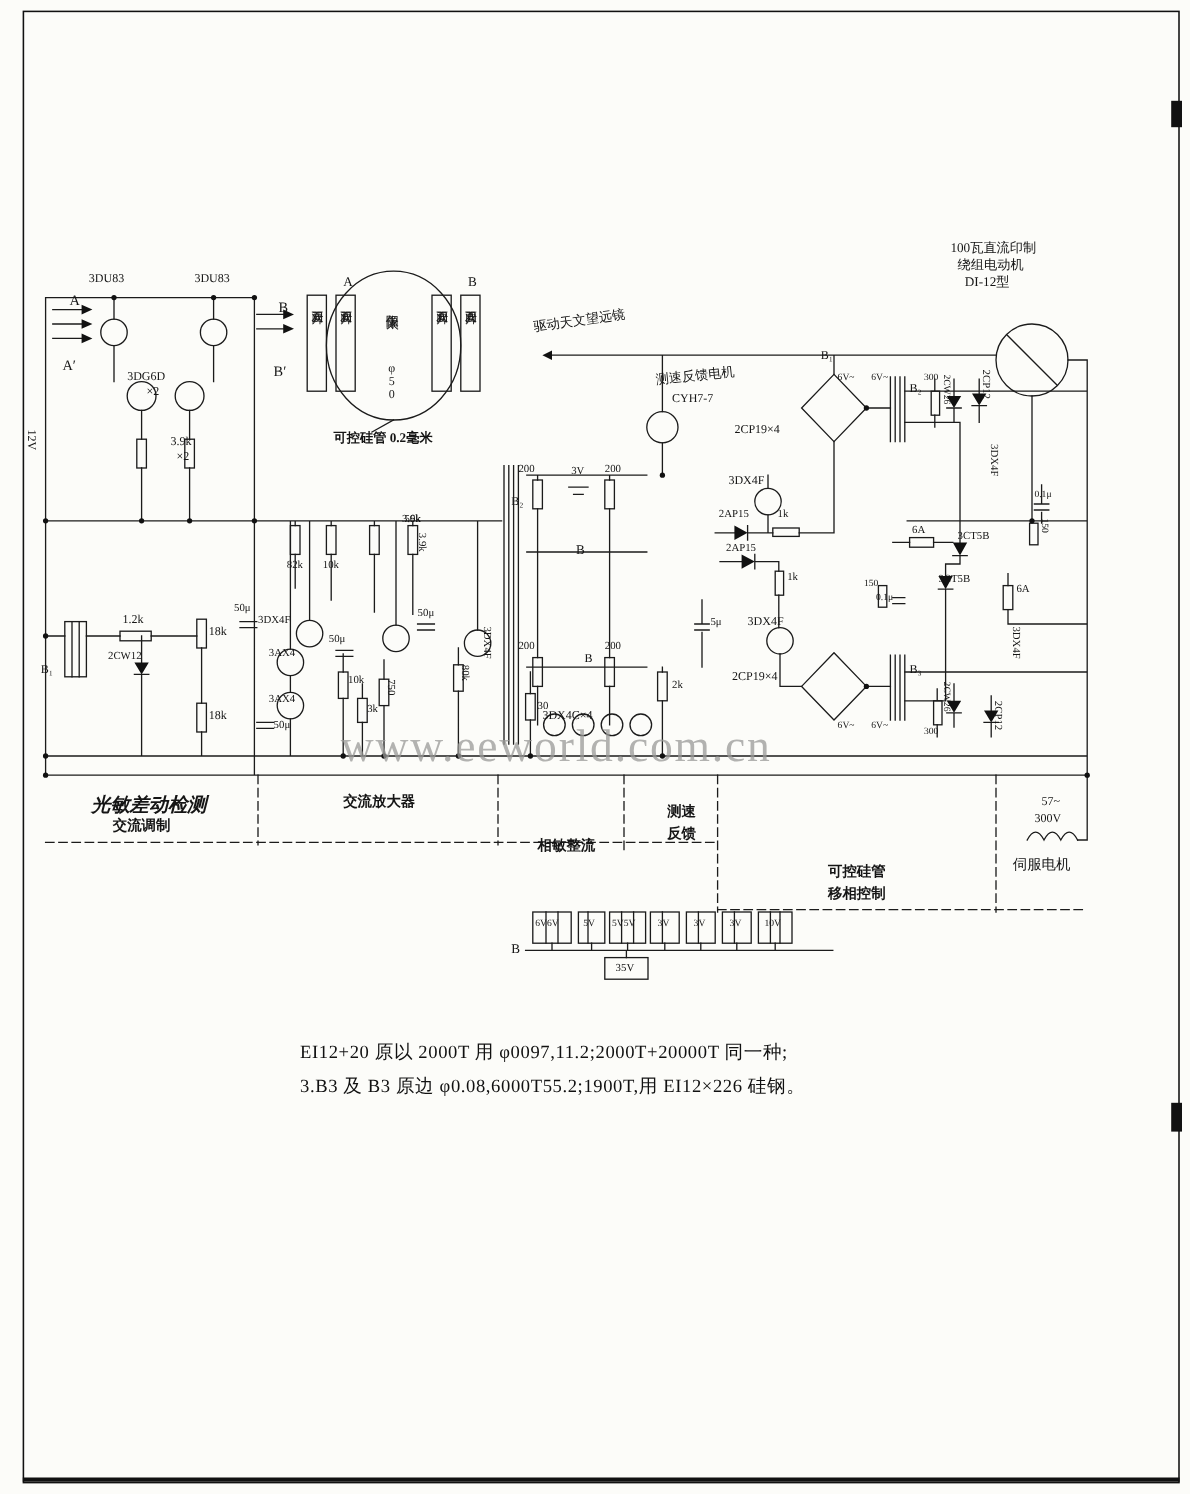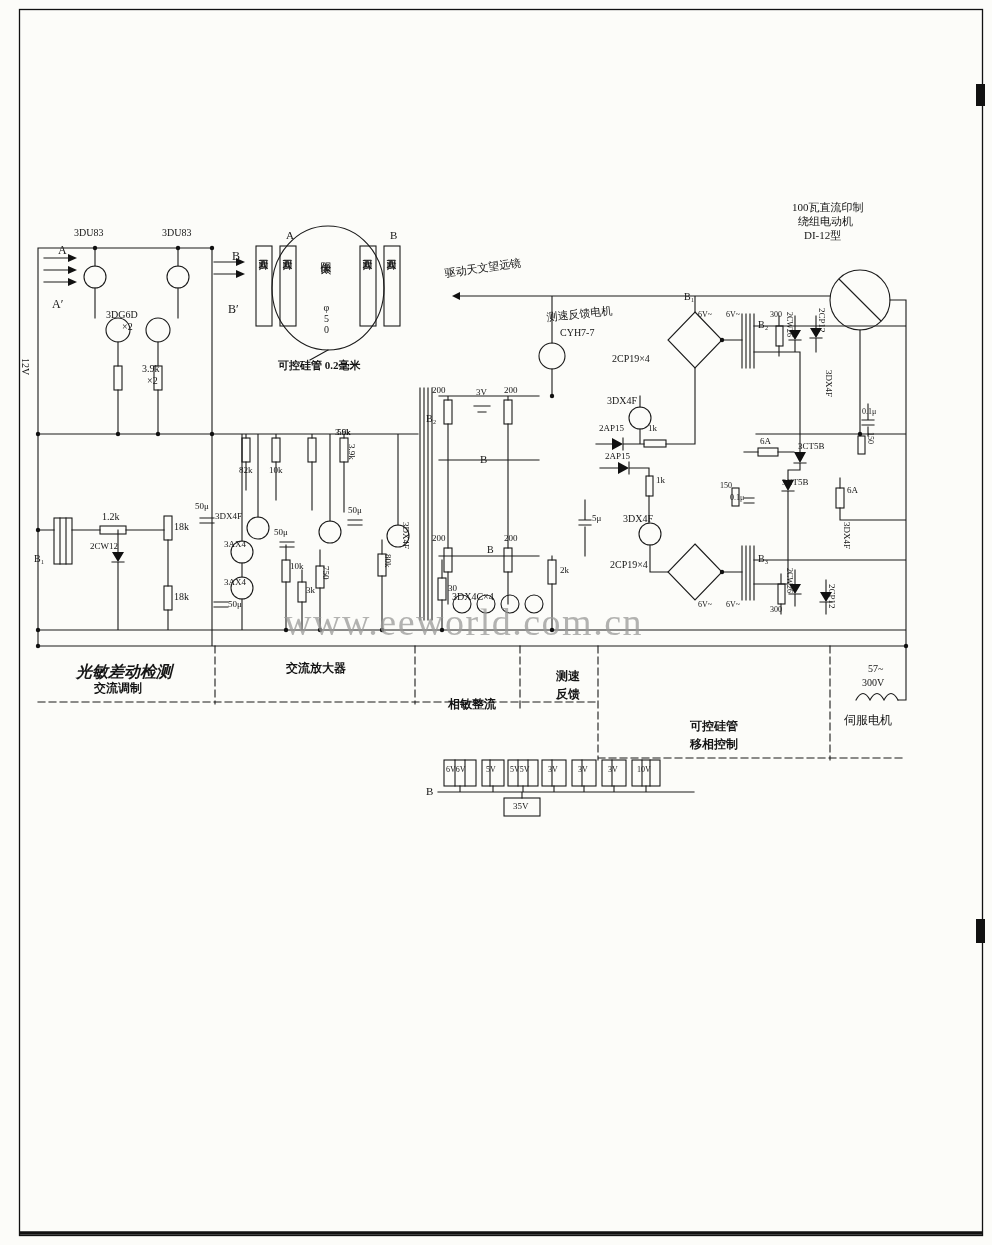--- a/index.html
+++ b/index.html
@@ -287,14 +287,18 @@
       <span class="slabel" style="left: 510px; top: 766px; font-size: 8px;">5V5V</span>
       <span class="slabel" style="left: 548px; top: 766px; font-size: 8px;">3V</span>
       <span class="slabel" style="left: 578px; top: 766px; font-size: 8px;">3V</span>
       <span class="slabel" style="left: 608px; top: 766px; font-size: 8px;">3V</span>
       <span class="slabel" style="left: 637px; top: 766px; font-size: 8px;">10V</span>
       <span class="slabel" style="left: 513px; top: 802px; font-size: 9px;">35V</span>
     </div>
 
   <div class="watermark">www.eeworld.com.cn</div>
 
+  <div class="notes">
+    <div>EI12+20 原以 2000T 用 φ0097,11.2;2000T+20000T 同一种;</div>
+    <div>3.B3 及 B3 原边 φ0.08,6000T55.2;1900T,用 EI12×226 硅钢。</div>
+  </div>
 
 </div>
 
 </body></html>

